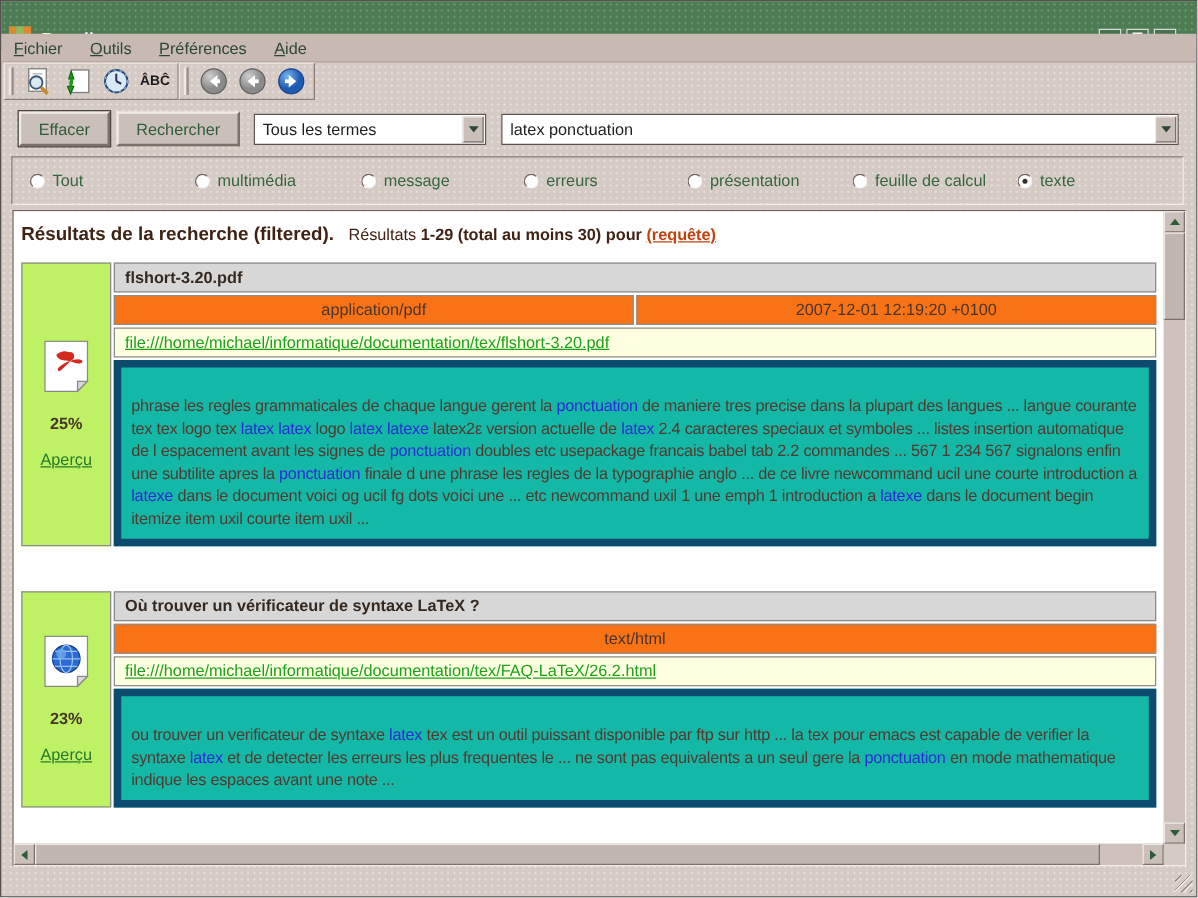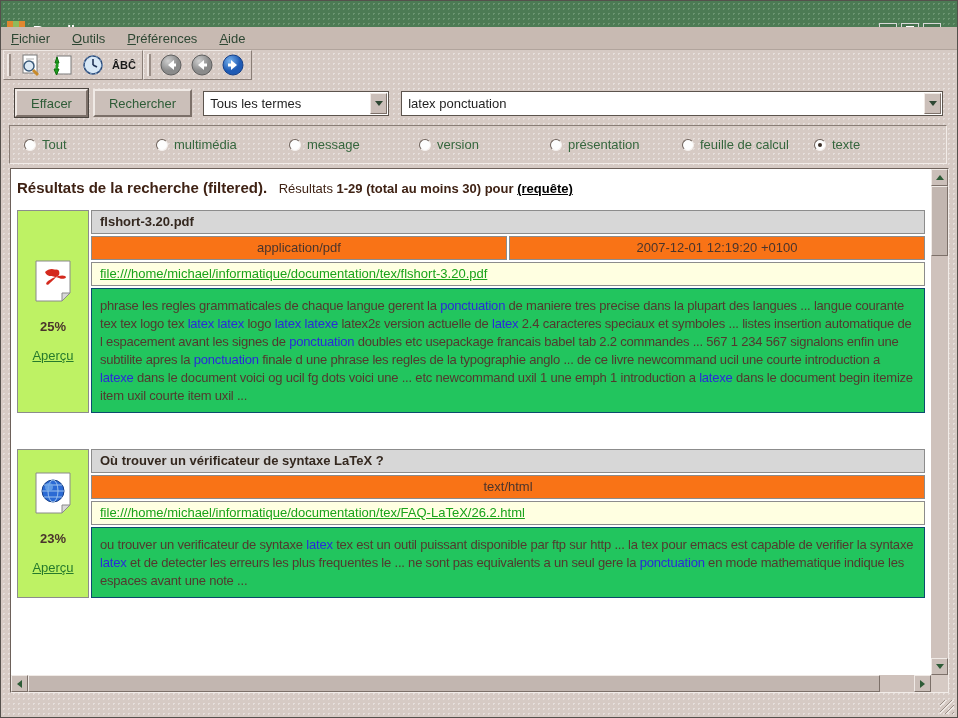--- a/index.html
+++ b/index.html
@@ -79,34 +79,34 @@
   
   .results-frame { position:absolute; left:9px; top:167px; width:939px; bottom:24px;
     border-top:1px solid #6d615a; border-left:1px solid #6d615a;
     border-bottom:1px solid #f2ece8; border-right:1px solid #f2ece8; }
   .viewport { position:absolute; left:0; top:0; right:17px; bottom:17px; background:#ffffff; overflow:hidden; padding:10px 4px 0 5px; }
 
   .results-header { margin:0 0 14px 1px; color:#3f2214; }
   .rh-title { font-size:15px; font-weight:bold; color:#3f2214; }
   .rh-prefix { font-size:13px; color:#3f2214; margin-left:8px; }
   .rh-range { font-size:13px; font-weight:bold; color:#3f2214; }
-  .rh-query-link { font-size:13px; font-weight:bold; color:#000000; text-decoration:underline; }
+  .rh-query-link { font-size:13px; font-weight:bold; color:#c2410c; text-decoration:underline; }
 
   .result { display:flex; margin:0 2px 36px 1px; }
   .result-left { width:72px; flex:0 0 auto; background:#bef264; border:1px solid #8c8c8c;
     display:flex; flex-direction:column; align-items:center; justify-content:center; gap:14px; }
   .relevance { font-weight:bold; color:#4a342c; font-size:13px; }
   .preview-link { color:#267a2c; text-decoration:underline; font-size:13px; }
   .result-right { flex:1; margin-left:2px; display:flex; flex-direction:column; gap:2px; min-width:0; }
   .r-titlerow { background:#d7d7d7; border:1px solid #8c8c8c; padding:3px 8px; font-weight:bold; color:#34281f; height:24px; }
   .r-metarow { display:flex; gap:2px; height:24px; }
   .r-metacell { flex:1 1 0; background:#f97316; border:1px solid #8c8c8c; text-align:center; padding:3px 4px; color:#4a342c; white-space:nowrap; overflow:hidden; }
   .r-urlrow { background:#ffffe1; border:1px solid #8c8c8c; padding:3px 8px; height:24px; white-space:nowrap; overflow:hidden; }
   .r-url { color:#1aa31a; text-decoration:underline; }
-  .r-abstract { background:#22c55e; border:1px solid #0c4a6e; padding:8px 8px 7px; color:#53392e; line-height:18px; letter-spacing:-0.2px; }
+  .r-abstract { background:#14b8a6; border:6px solid #0c4a6e; padding:22px 8px 7px; color:#53392e; line-height:18px; letter-spacing:-0.2px; }
   .r-abstract .hl { color:#2b2bd9; }
 
   
   .vscroll { position:absolute; right:0; top:0; width:17px; bottom:17px; background:#cfc2bc; }
   .hscroll { position:absolute; left:0; bottom:0; right:17px; height:17px; background:#cfc2bc; display:flex; }
   .scroll-corner { position:absolute; right:0; bottom:0; width:17px; height:17px; background:#d6cac4; }
   .sb-btn { width:17px; height:17px; background:#cbbfb9; flex:0 0 auto;
     border-top:1px solid #f0eae6; border-left:1px solid #f0eae6;
     border-bottom:1px solid #7c7069; border-right:1px solid #7c7069;
     display:flex; align-items:center; justify-content:center; }
@@ -256,21 +256,21 @@
       <span class="radio-wrap" style="left: 146px;">
         <span class="radio"></span>
         <span class="radio-label">multimédia</span>
       </span>
       <span class="radio-wrap" style="left: 279px;">
         <span class="radio"></span>
         <span class="radio-label">message</span>
       </span>
       <span class="radio-wrap" style="left: 409px;">
         <span class="radio"></span>
-        <span class="radio-label">version</span>
+        <span class="radio-label">erreurs</span>
       </span>
       <span class="radio-wrap" style="left: 540px;">
         <span class="radio"></span>
         <span class="radio-label">présentation</span>
       </span>
       <span class="radio-wrap" style="left: 672px;">
         <span class="radio"></span>
         <span class="radio-label">feuille de calcul</span>
       </span>
       <span class="radio-wrap" style="left: 804px;">

